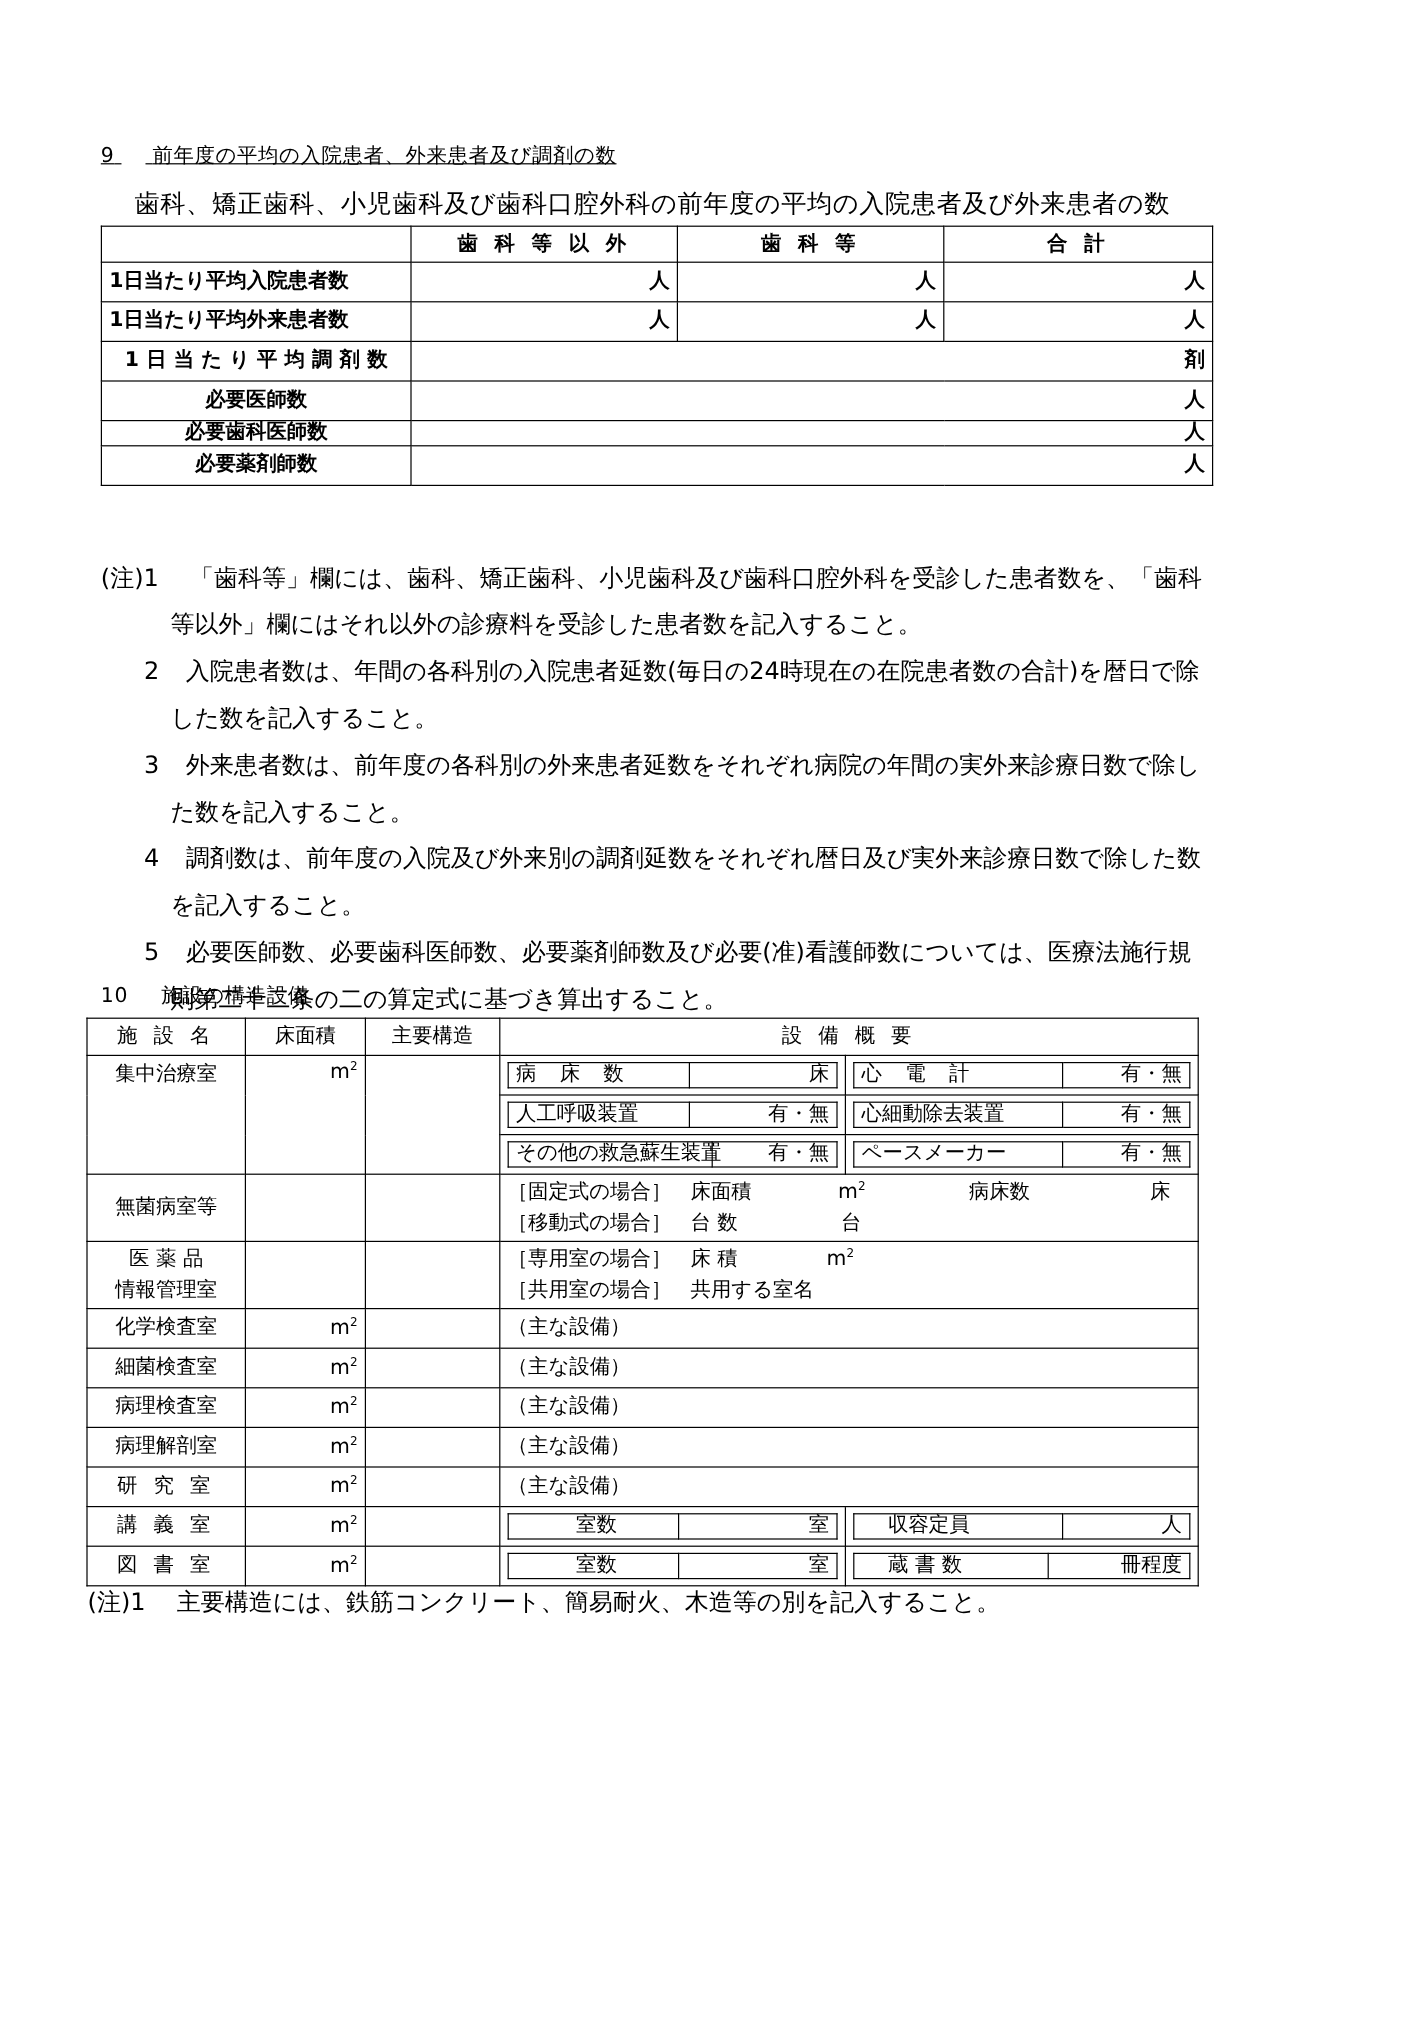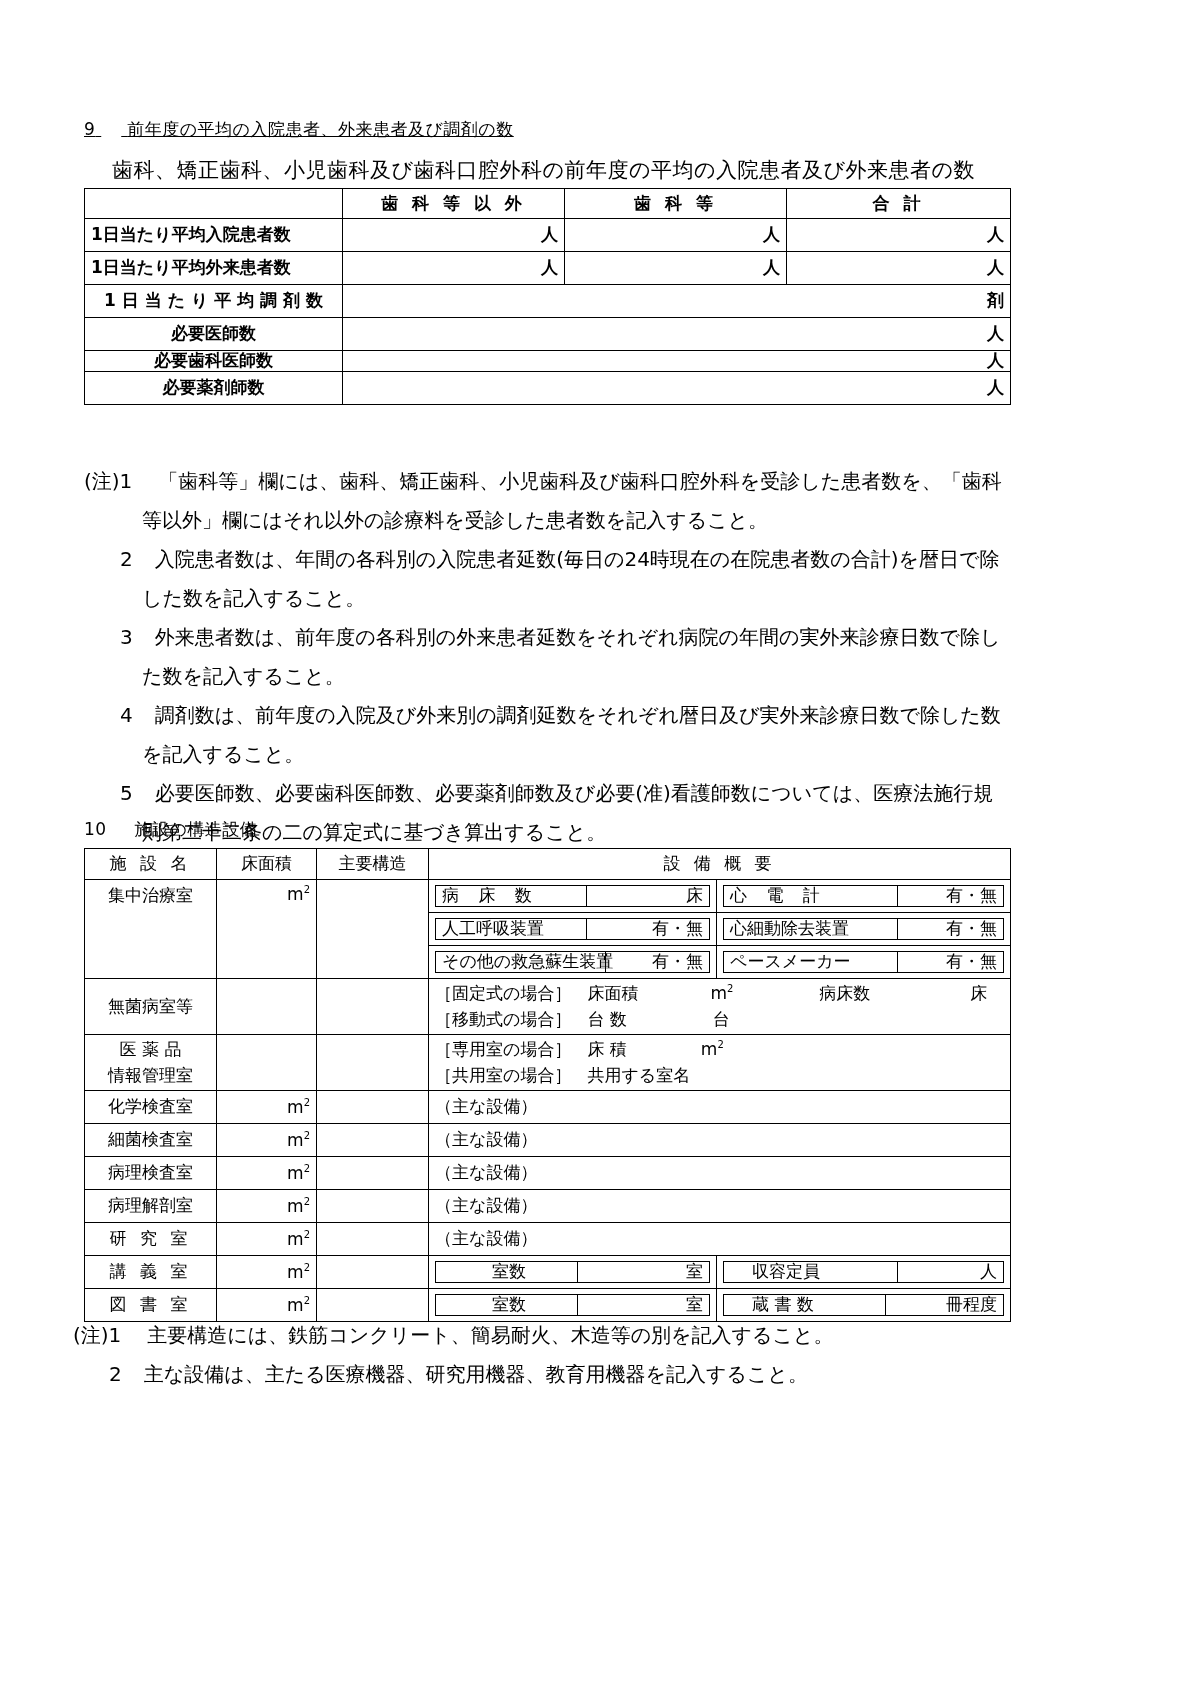--- a/index.html
+++ b/index.html
@@ -162,21 +162,21 @@
       <span>則第二十二条の二の算定式に基づき算出すること。</span>
     </div>
   </div>
 
   <div class="sec-head" style="left:84px; top:818px;">
     <span>10</span>
     <span style="display:inline-block;width:16px"></span>
     <span>施設の構造設備</span>
   </div>
 
-  <table class="frm" style="left:84px; top:848px; width:926px;">
+  <table class="frm" style="left:72px; top:848px; width:926px;">
     <colgroup>
       <col style="width:132px">
       <col style="width:100px">
       <col style="width:112px">
       <col style="width:288px">
       <col style="width:294px">
     </colgroup>
     <tbody>
 
       <tr>
@@ -375,18 +375,15 @@
             </table>
         </td>
       </tr>
     </tbody>
   </table>
 
   <div class="notes" style="left:73px; top:1316px;">
     <div class="nrow">
       <span class="lbl">(注)</span><span class="lbl">1</span><span style="display:inline-block;width:26px"></span><span>主要構造には、鉄筋コンクリート、簡易耐火、木造等の別を記入すること。</span>
     </div>
-    <div class="nrow ind2">
-      <span class="lbl">2</span><span style="display:inline-block;width:22px"></span><span>主な設備は、主たる医療機器、研究用機器、教育用機器を記入すること。</span>
-    </div>
   </div>
 
 </div>
 
 </body></html>

